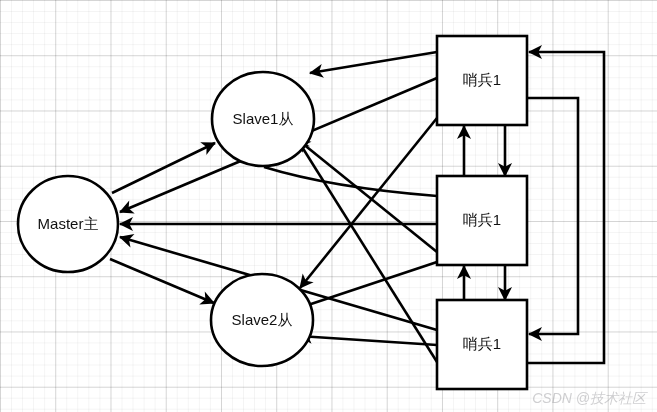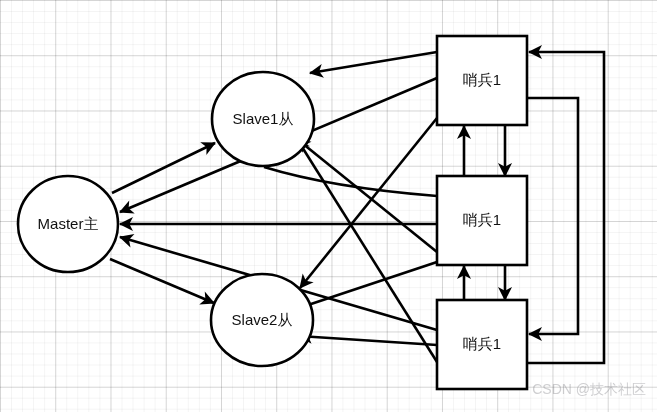--- a/index.html
+++ b/index.html
@@ -60,23 +60,24 @@
     font-family: "Liberation Sans", "DejaVu Sans", sans-serif;
     font-size: 14px;
     color: rgba(120,120,125,0.42);
     letter-spacing: 0px;
     white-space: nowrap;
     user-select: none;
   }
   .watermark .wm-b {
     position: absolute;
     right: 2px;
-    bottom: 10px;
+    bottom: 1px;
     color: rgba(130,130,135,0.38);
     white-space: nowrap;
+    font-style: italic;
   }
 </style>
 </head>
 <body>
 
 <div id="canvas">
 
   <svg id="diagram" width="657" height="412" viewBox="0 0 657 412">
 
     <defs>

